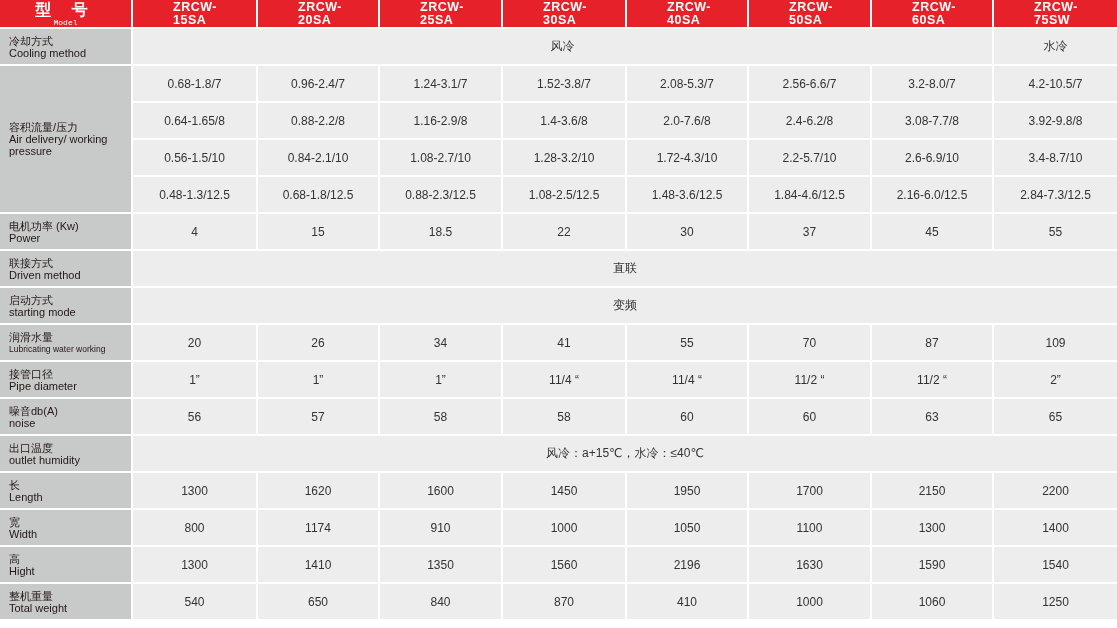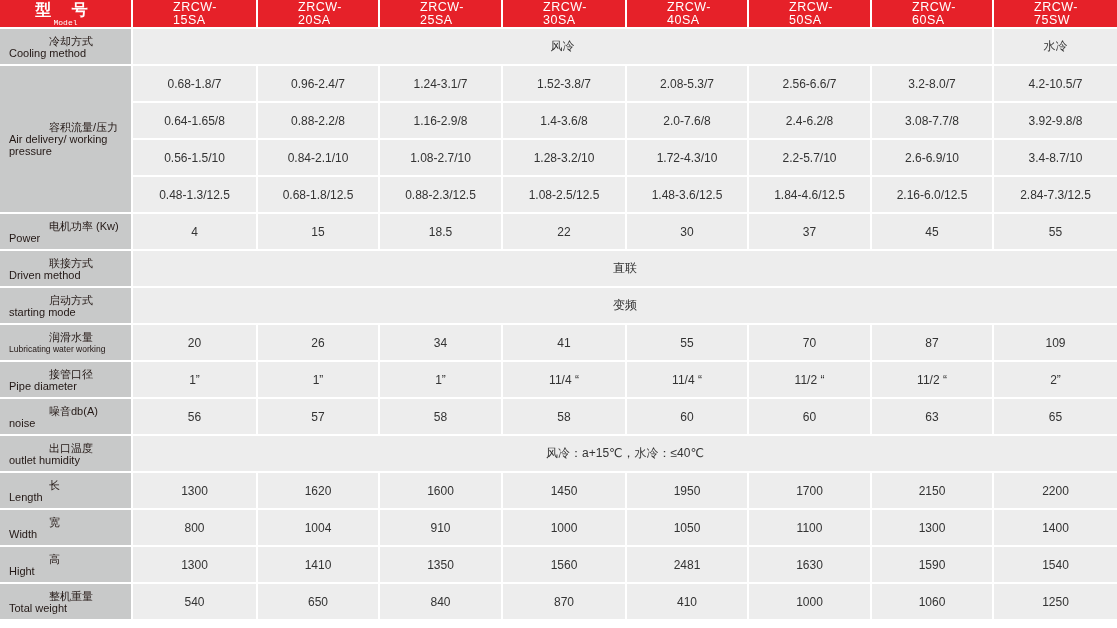--- a/index.html
+++ b/index.html
@@ -1,25 +1,25 @@
 <!DOCTYPE html>
 <html><head>
 <meta charset="utf-8">
 <style>
   html, body { margin:0; padding:0; background:#ffffff; }
   body { width:1117px; height:628px; overflow:hidden; font-family:"Liberation Sans","DejaVu Sans",sans-serif; }
   table.spec { border-collapse:separate; border-spacing:2px 2px; width:1121px; margin:-2px 0 0 -2px; table-layout:fixed; }
   table.spec td, table.spec th { padding:0; vertical-align:middle; }
-  th.hd { background:#e62129; color:#ffffff; font-weight:normal; height:16px; text-align:left; font-size:12.5px; line-height:13px; letter-spacing:0.5px; }
+  th.hd { background:#e62129; color:#ffffff; font-weight:bold; height:16px; text-align:left; font-size:12.5px; line-height:13px; letter-spacing:0.5px; }
   th.hd .mdl { padding-left:40px; display:block; }
   th.hd0 { background:#e62129; color:#fff; font-weight:normal; text-align:center; height:27px; }
   th.hd0 .zh { font-size:16px; letter-spacing:8px; line-height:17px; display:block; font-weight:bold; }
   th.hd0 .en { font-size:8px; line-height:9px; display:block;font-family:Liberation Mono, monospace; }
   td.lbl { background:#c8c9c9; color:#231815; font-size:11px; line-height:12px; padding-left:9px !important; height:35px; }
-  td.lbl .zh { display:block;margin-left:40px; }
+  td.lbl .zh { display:block; }
   td.lbl .en { display:block; }
   td.lbl .en.small { font-size:8.5px; }
   td.val { background:#ededed; color:#333; text-align:center; font-size:12px; height:35px; }
   td.span { background:#ededed; color:#333; text-align:center; font-size:12px; height:31px; }
 </style>
 </head>
 <body>
 
 <table class="spec">
   <colgroup>
@@ -217,39 +217,39 @@
     <td class="val">2150</td>
     <td class="val">2200</td>
   </tr>
 
   <tr>
     <td class="lbl">
           <span class="zh">宽</span>
           <span class="en">Width</span>
         </td>
     <td class="val">800</td>
-    <td class="val">1004</td>
+    <td class="val">1174</td>
     <td class="val">910</td>
     <td class="val">1000</td>
     <td class="val">1050</td>
     <td class="val">1100</td>
     <td class="val">1300</td>
     <td class="val">1400</td>
   </tr>
 
   <tr>
     <td class="lbl">
           <span class="zh">高</span>
           <span class="en">Hight</span>
         </td>
     <td class="val">1300</td>
     <td class="val">1410</td>
     <td class="val">1350</td>
     <td class="val">1560</td>
-    <td class="val">2481</td>
+    <td class="val">2196</td>
     <td class="val">1630</td>
     <td class="val">1590</td>
     <td class="val">1540</td>
   </tr>
 
   <tr>
     <td class="lbl">
           <span class="zh">整机重量</span>
           <span class="en">Total weight</span>
         </td>

